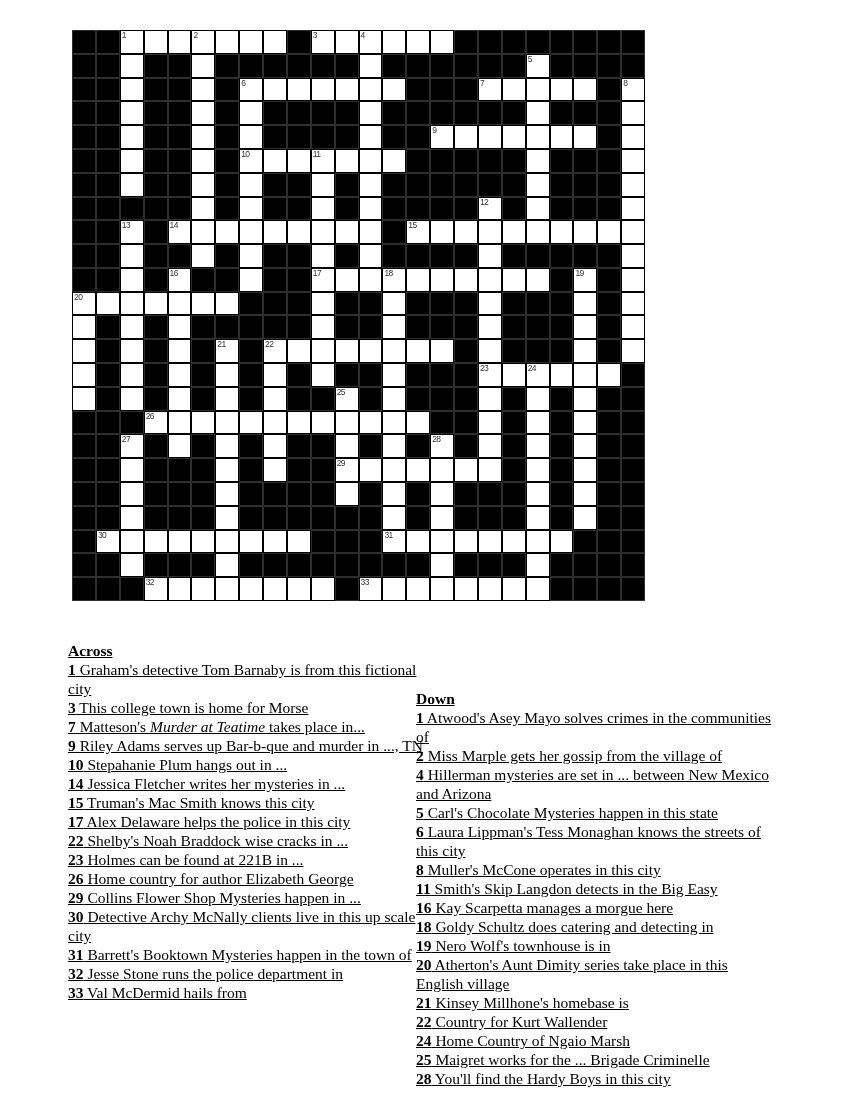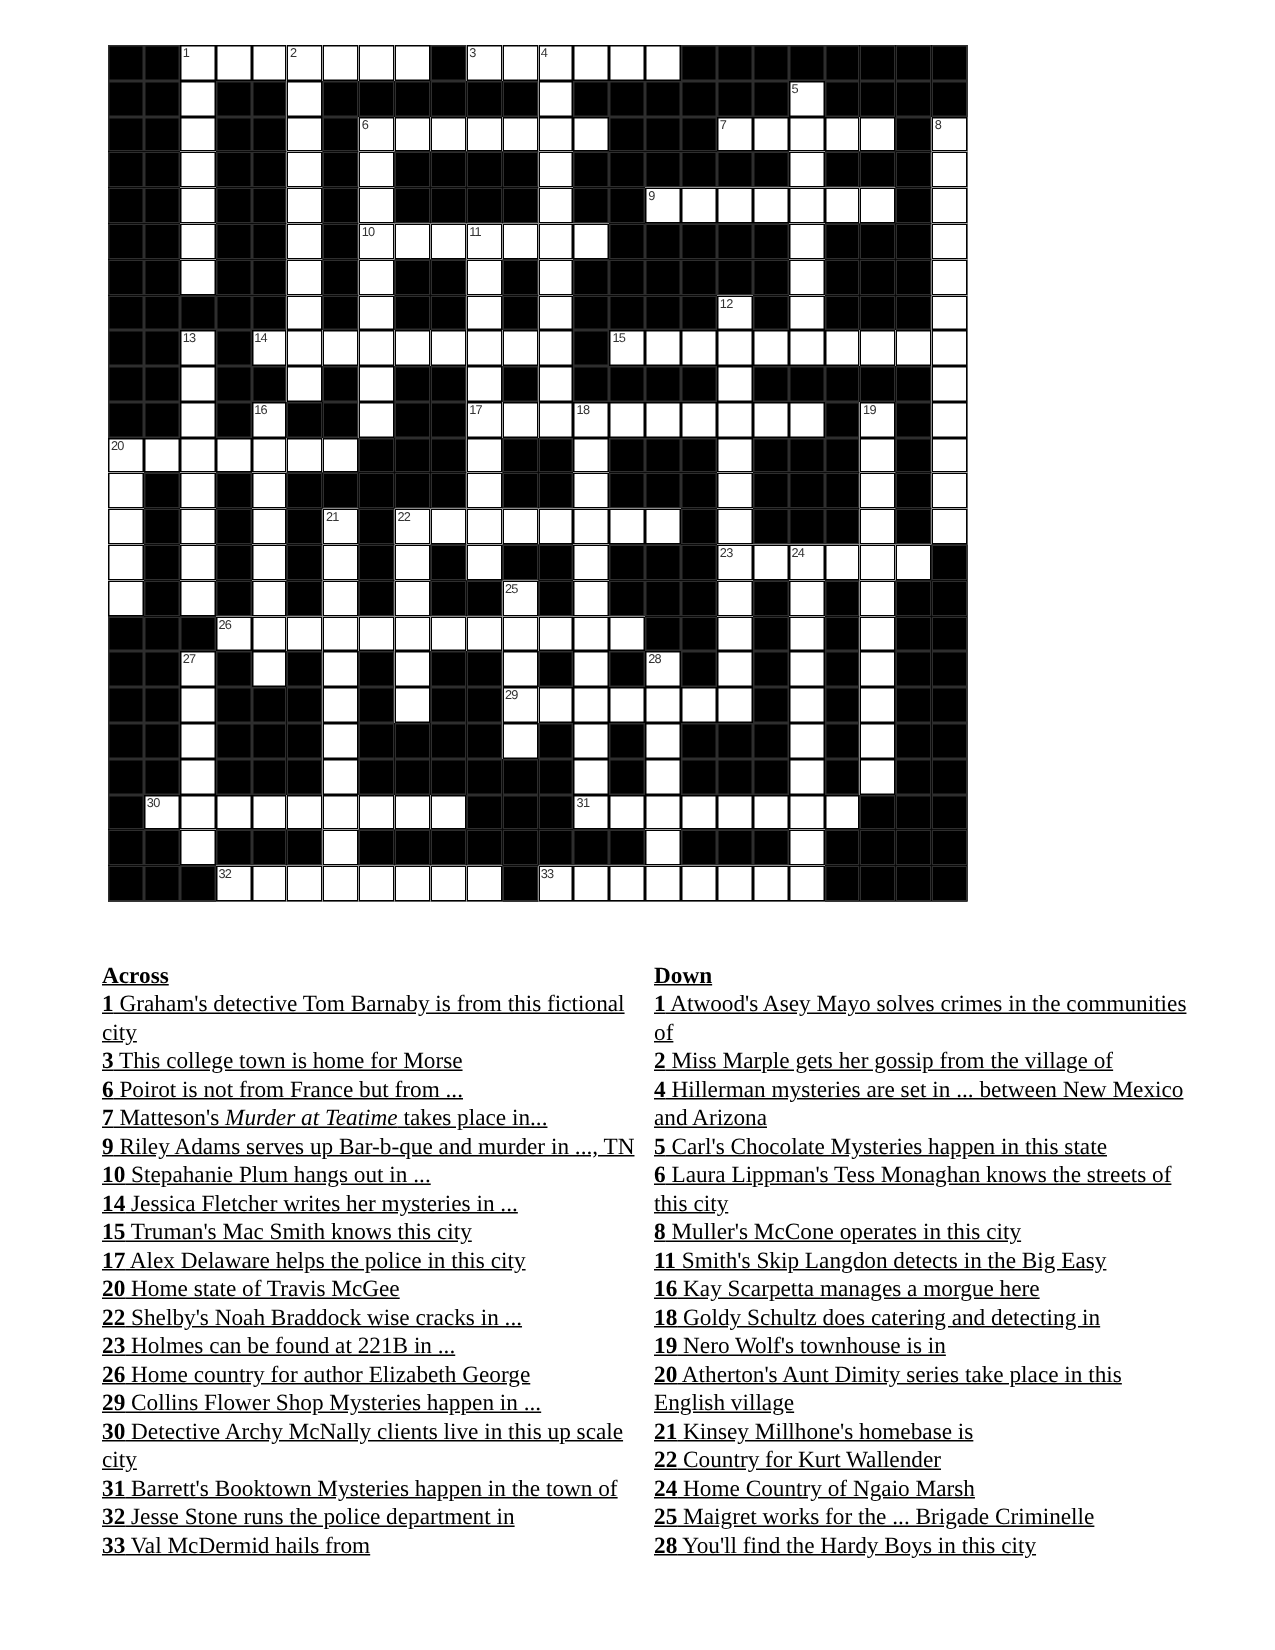--- a/index.html
+++ b/index.html
@@ -52,21 +52,21 @@
   
   .clue-col {
     position: absolute;
     top: 641px;
     font-size: 15.5px;
     line-height: 19px;
     color: #000000;
     text-decoration: underline;
   }
   #across-col { left: 68px;  width: 358px; }
-  #down-col   { left: 436px; width: 360px; }
+  #down-col   { left: 416px; width: 360px; margin-top: 48px; }
   .clue-header {
     font-weight: bold;
     margin: 0;
   }
   .clue {
     margin: 0;
   }
   .clue b { font-weight: bold; }
   .clue i { font-style: italic; }
 </style>
@@ -718,28 +718,26 @@
       <div class="cell black"></div>
       <div class="cell black"></div>
       <div class="cell black"></div>
     </div>
 
   <div id="across-col" class="clue-col">
     <p class="clue-header">Across</p>
     <div>
         <p class="clue"><b>1</b> Graham's detective Tom Barnaby is from this fictional city</p>
         <p class="clue"><b>3</b> This college town is home for Morse</p>
-        <p class="clue"><b>6</b> Poirot is not from France but from ...</p>
         <p class="clue"><b>7</b> Matteson's <i>Murder at Teatime</i> takes place in...</p>
         <p class="clue"><b>9</b> Riley Adams serves up Bar-b-que and murder in ..., TN</p>
         <p class="clue"><b>10</b> Stepahanie Plum hangs out in ...</p>
         <p class="clue"><b>14</b> Jessica Fletcher writes her mysteries in ...</p>
         <p class="clue"><b>15</b> Truman's Mac Smith knows this city</p>
         <p class="clue"><b>17</b> Alex Delaware helps the police in this city</p>
-        <p class="clue"><b>20</b> Home state of Travis McGee</p>
         <p class="clue"><b>22</b> Shelby's Noah Braddock wise cracks in ...</p>
         <p class="clue"><b>23</b> Holmes can be found at 221B in ...</p>
         <p class="clue"><b>26</b> Home country for author Elizabeth George</p>
         <p class="clue"><b>29</b> Collins Flower Shop Mysteries happen in ...</p>
         <p class="clue"><b>30</b> Detective Archy McNally clients live in this up scale city</p>
         <p class="clue"><b>31</b> Barrett's Booktown Mysteries happen in the town of</p>
         <p class="clue"><b>32</b> Jesse Stone runs the police department in</p>
         <p class="clue"><b>33</b> Val McDermid hails from</p>
       </div>
   </div>

